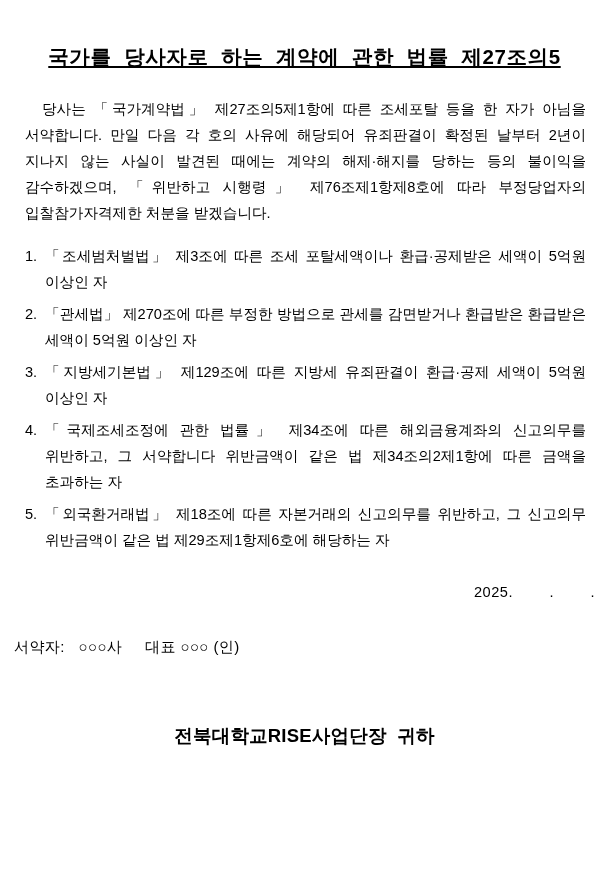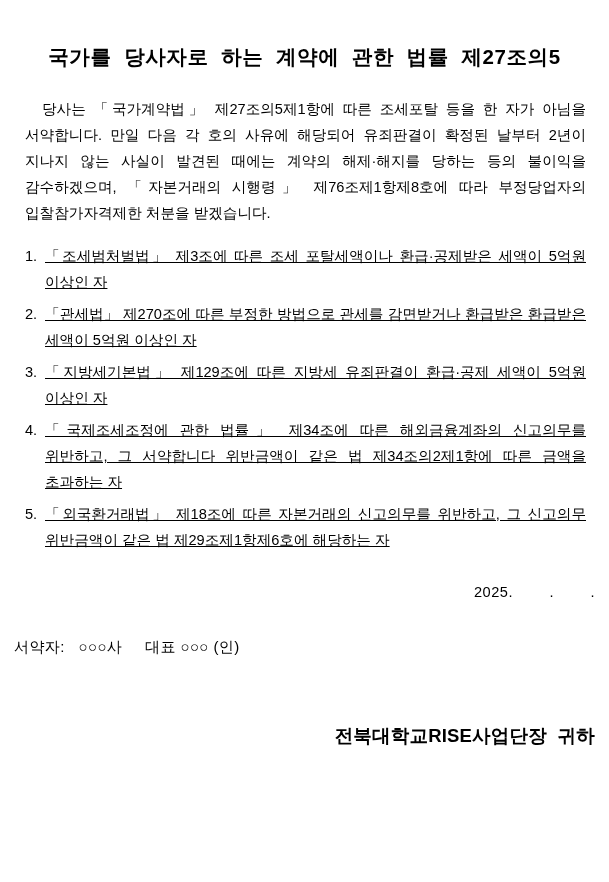--- a/index.html
+++ b/index.html
@@ -17,20 +17,21 @@
   .page {
     position: relative;
     width: 609px;
     height: 882px;
     box-sizing: border-box;
     padding: 34px 14px 0 14px;
   }
   .title-block {
     text-align: center;
     margin-top: 6px;
+    text-decoration: underline;
   }
   .title-line {
     font-size: 20.5px;
     font-weight: bold;
     letter-spacing: 0.6px;
     line-height: 1.62;
     white-space: pre;
   }
   .intro {
     margin-top: 24px;
@@ -56,55 +57,54 @@
   .clause-num {
     flex: 0 0 auto;
     width: 20px;
     text-align: left;
   }
   .clause-text {
     flex: 1 1 auto;
     text-align: justify;
     text-justify: inter-character;
     word-break: keep-all;
-    text-decoration: underline;
   }
   .date-line {
     margin-top: 30px;
     text-align: right;
     font-size: 14.6px;
     white-space: pre;
     letter-spacing: 0.5px;
   }
   .signer-line {
     margin-top: 38px;
     text-align: left;
     font-size: 15px;
     white-space: pre;
     letter-spacing: 0.4px;
   }
   .footer-line {
     margin-top: 66px;
-    text-align: right;
+    text-align: center;
     font-size: 18.5px;
     font-weight: bold;
     white-space: pre;
     letter-spacing: 0.2px;
   }
 </style>
 </head>
 <body>
 
 <div class="page">
 
   <div class="title-block">
     <div class="title-line">국가를  당사자로  하는  계약에  관한  법률  제27조의5</div>
   </div>
 
-  <div class="intro">당사는 「국가계약법」 제27조의5제1항에 따른 조세포탈 등을 한 자가 아님을 서약합니다. 만일 다음 각 호의 사유에 해당되어 유죄판결이 확정된 날부터 2년이 지나지 않는 사실이 발견된 때에는 계약의 해제·해지를 당하는 등의 불이익을 감수하겠으며, 「자본거래의 시행령」 제76조제1항제8호에 따라 부정당업자의 입찰참가자격제한 처분을 받겠습니다.</div>
+  <div class="intro">당사는 「국가계약법」 제27조의5제1항에 따른 조세포탈 등을 한 자가 아님을 서약합니다. 만일 다음 각 호의 사유에 해당되어 유죄판결이 확정된 날부터 2년이 지나지 않는 사실이 발견된 때에는 계약의 해제·해지를 당하는 등의 불이익을 감수하겠으며, 「위반하고 시행령」 제76조제1항제8호에 따라 부정당업자의 입찰참가자격제한 처분을 받겠습니다.</div>
 
   <div class="clauses">
 
     <div class="clause">
       <div class="clause-num">1.</div>
       <div class="clause-text">「조세범처벌법」 제3조에 따른 조세 포탈세액이나 환급·공제받은 세액이 5억원 이상인 자</div>
     </div>
 
     <div class="clause">
       <div class="clause-num">2.</div>

